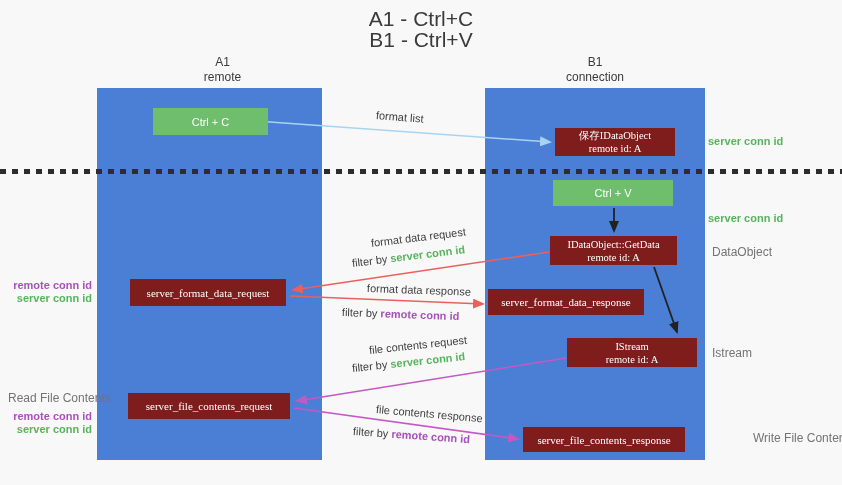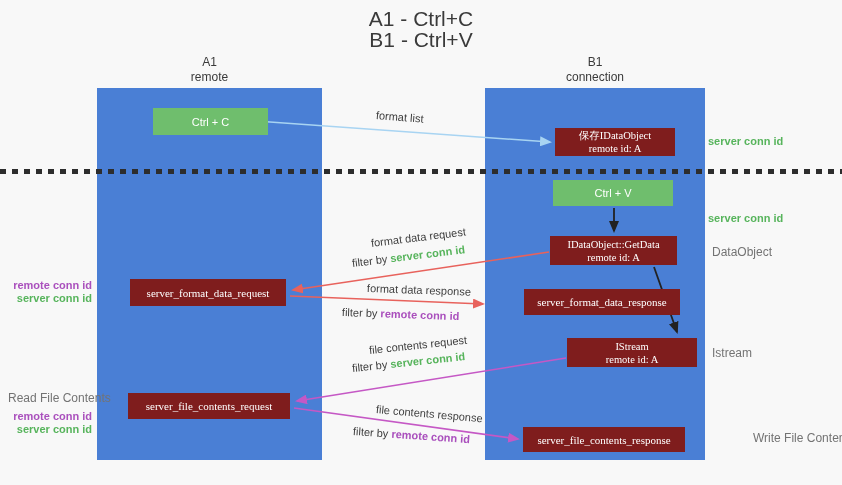--- a/index.html
+++ b/index.html
@@ -7,21 +7,21 @@
     position:relative; width:842px; height:485px; overflow:hidden;
     background:#f8f8f8;
     font-family:"Liberation Sans", sans-serif;
     color:#3e3e3e;
   }
   .abs { position:absolute; }
   
   .title { top:8px; left:0; width:842px; text-align:center; font-size:21px; line-height:21px; color:#3a3a3a; z-index:5; }
   
   .col-header { text-align:center; font-size:12px; line-height:15px; color:#3a3a3a; z-index:5; }
-  .col-header.left  { top:55px; left:97px;  width:225px; }
+  .col-header.left  { top:55px; left:110px;  width:225px; }
   .col-header.right { top:55px; left:485px; width:220px; }
   
   .column { background:#4a7fd5; z-index:1; }
   .column.left  { left:97px;  top:88px; width:225px; height:372px; }
   .column.right { left:485px; top:88px; width:220px; height:372px; }
   
   .divider {
     left:0; top:169px; width:842px; height:5px; z-index:2;
     background:repeating-linear-gradient(90deg,#2d2d2d 0 6px,transparent 6px 12px);
   }
@@ -35,21 +35,21 @@
   .box.green  { background:#6fbe6d; font-size:11px; }
   .box.orange { background:#7f1d1d;font-family:Liberation Serif, serif; }
   .box .l1, .box .l2 { font-size:10.5px; line-height:13px; white-space:nowrap; }
   .box.oneline { font-size:11px; white-space:nowrap; }
   #ctrl-c   { left:138px; top:108px; width:115px; height:27px;margin-left:15px; }
   #ctrl-v   { left:553px; top:180px; width:120px; height:26px; }
   #save-obj { left:555px; top:128px; width:120px; height:28px; }
   #getdata  { left:550px; top:236px; width:127px; height:29px; }
   #istream  { left:567px; top:338px; width:130px; height:29px; }
   #fmt-req  { left:130px; top:279px; width:156px; height:27px; }
-  #fmt-res  { left:488px; top:289px; width:156px; height:26px;margin-left:36px; }
+  #fmt-res  { left:488px; top:289px; width:156px; height:26px; }
   #file-req { left:128px; top:393px; width:162px; height:26px; }
   #file-res { left:523px; top:427px; width:162px; height:25px; }
   
   .conn-green  { color:#57b45c; font-weight:bold; font-size:11px; white-space:nowrap; z-index:5; }
   .conn-purple { color:#aa50bd; font-weight:bold; font-size:11px; white-space:nowrap; z-index:5; }
   .plain-label { color:#737373; font-size:12px; white-space:nowrap; z-index:5; }
   .left-pair { left:7px; width:85px; text-align:right; line-height:13px; z-index:5; }
   
   .cap { font-size:11px; color:#3e3e3e; white-space:nowrap; z-index:5; transform-origin:left center; }
   .cap .key-green  { color:#57b45c; font-weight:bold; }

